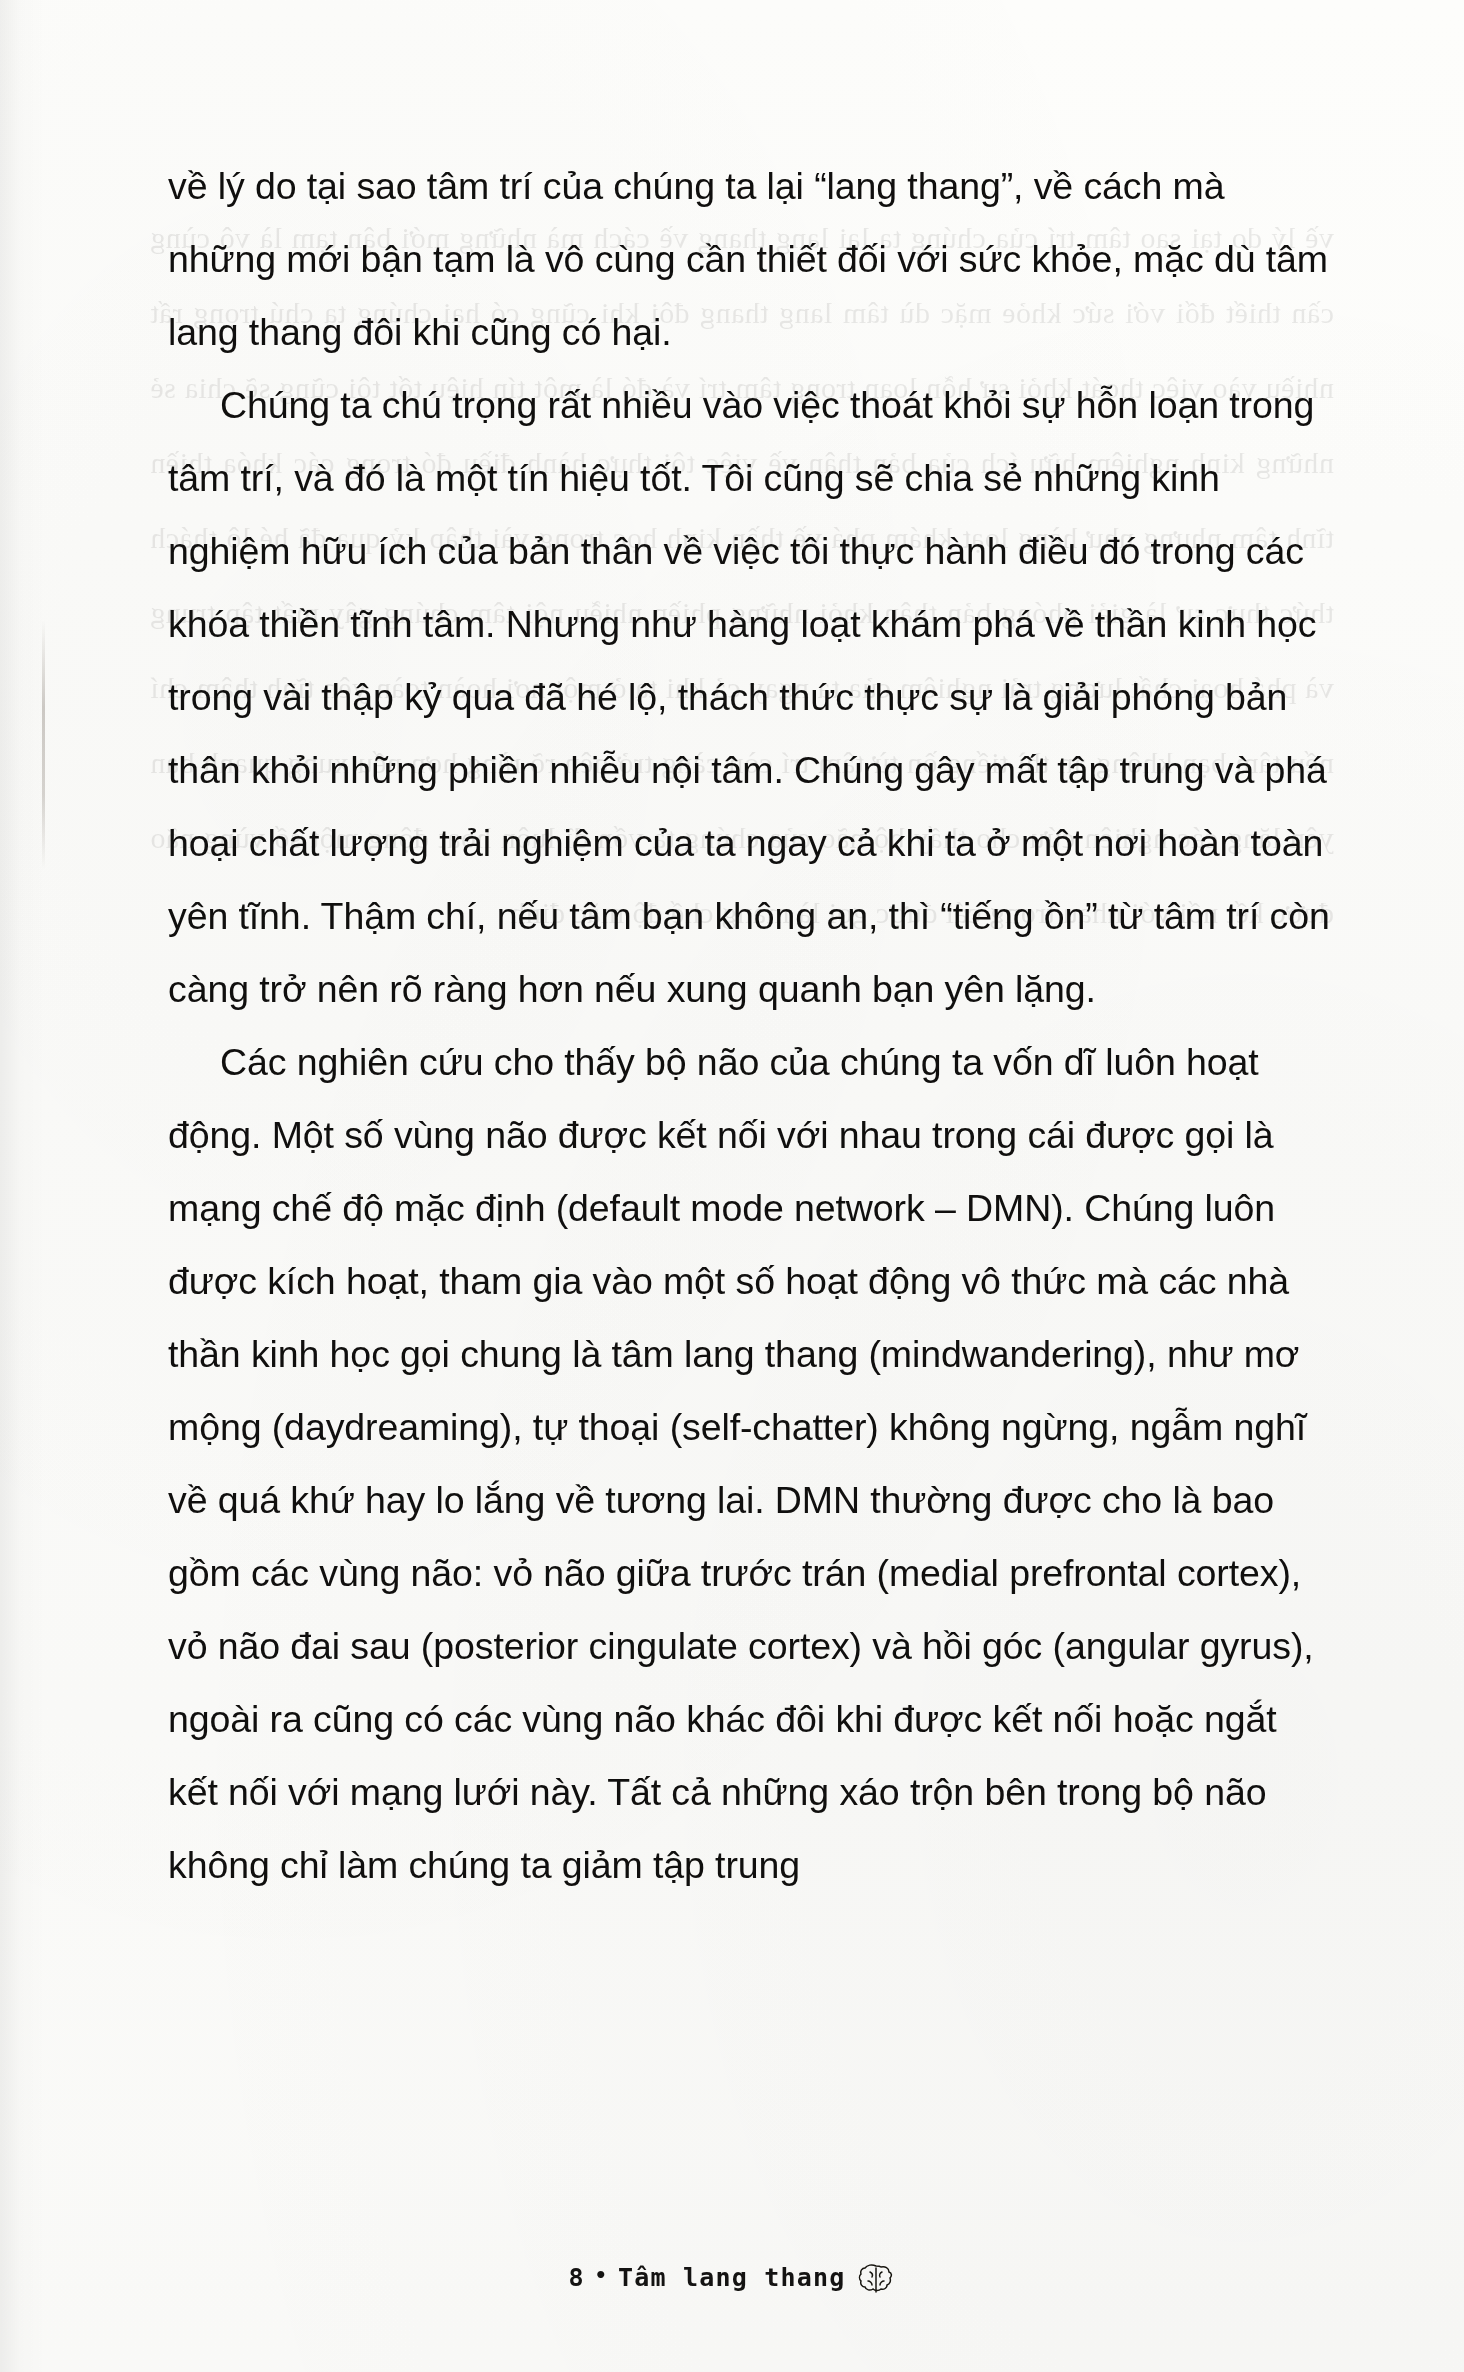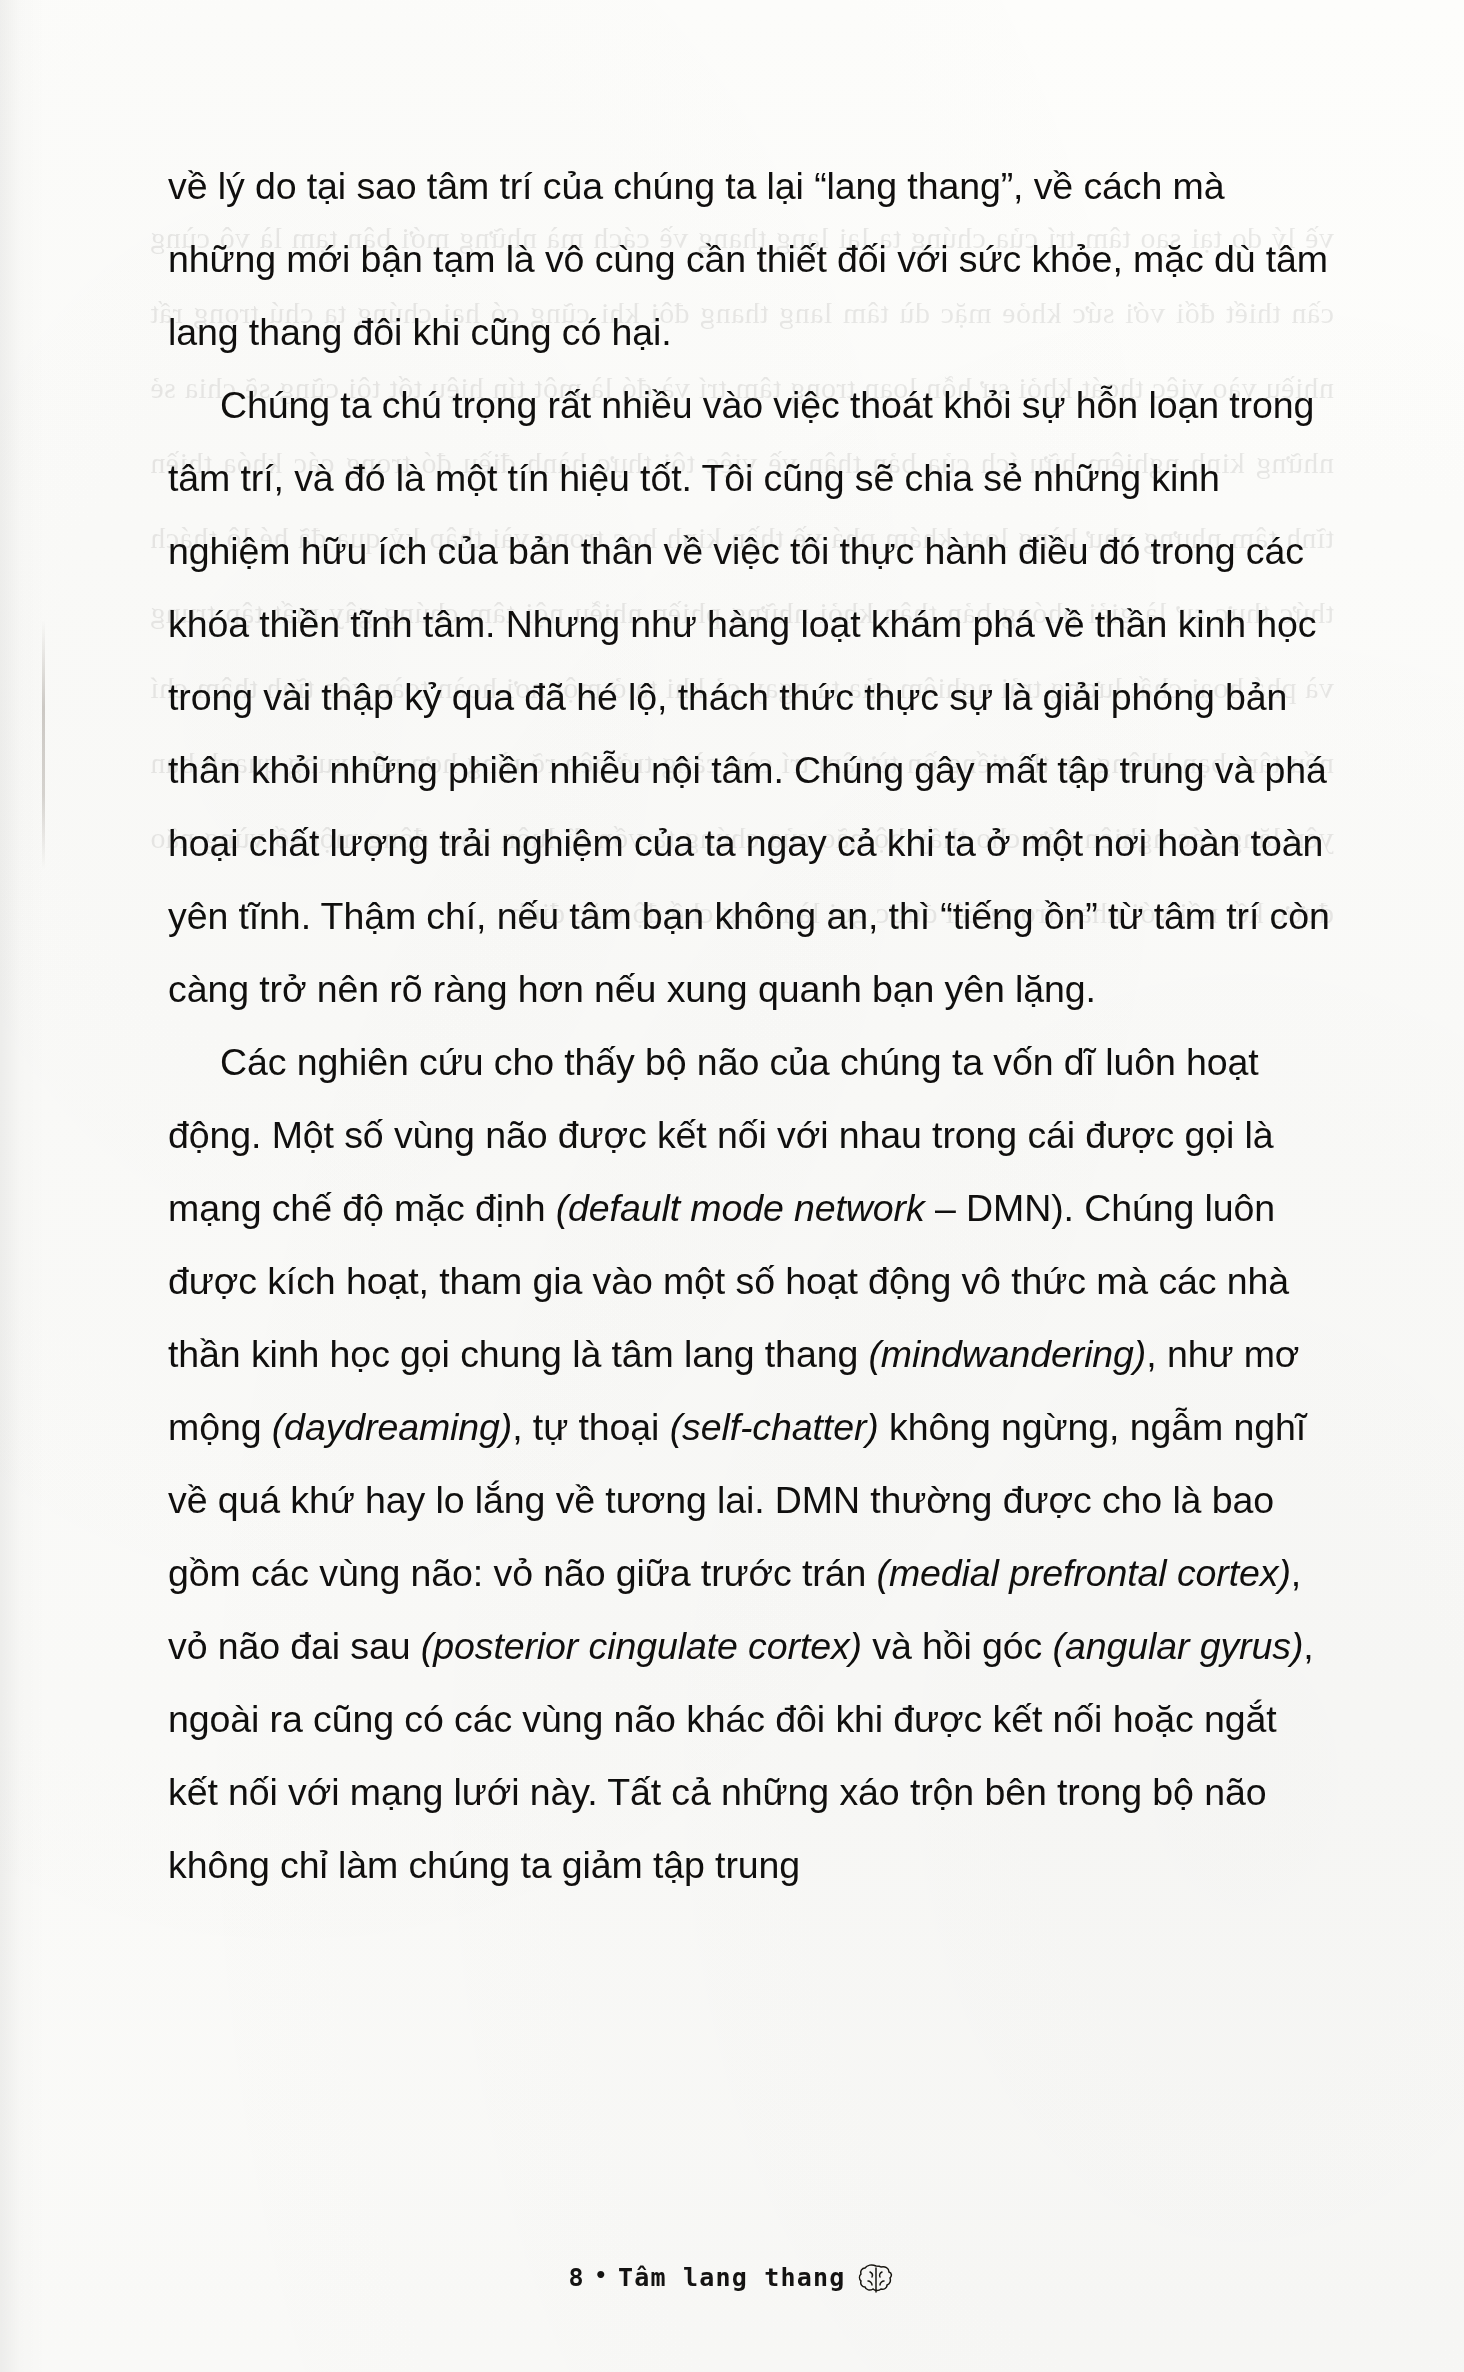--- a/index.html
+++ b/index.html
@@ -75,21 +75,20 @@
     margin: 0;
     text-indent: 0;
   }
   .para + .para {
     margin-top: 0;
   }
   .indent {
     text-indent: 52px;
   }
   .it {
-    font-style: italic;
   }
 
   .footer {
     position: absolute;
     left: 0;
     right: 0;
     bottom: 78px;
     text-align: center;
     color: #141312;
     font-family: "DejaVu Sans Mono", monospace;

